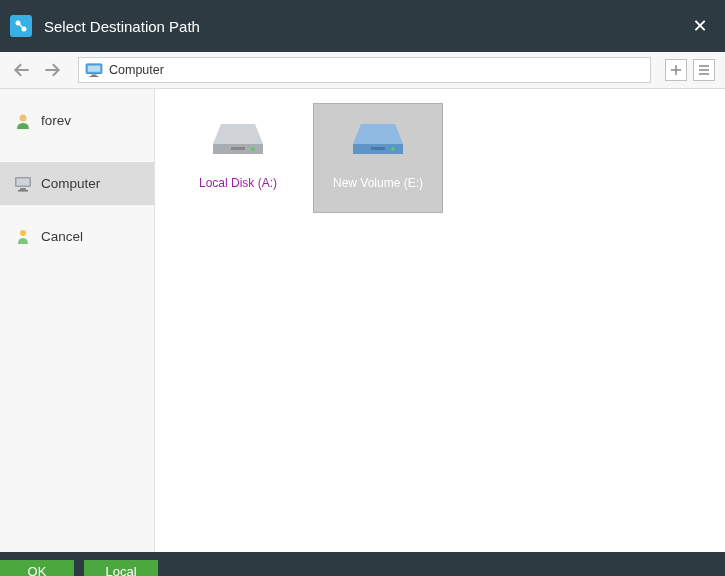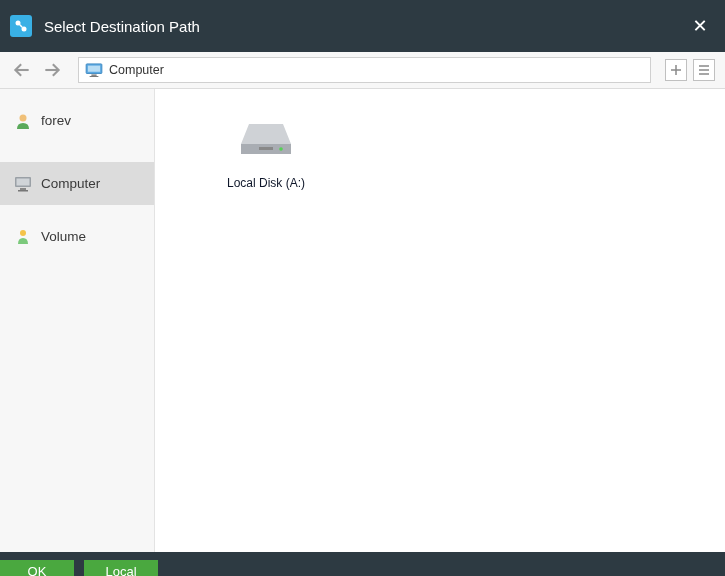--- a/index.html
+++ b/index.html
@@ -13,32 +13,32 @@
     
     .toolbar { height: 37px; background: #f7f7f7; border-bottom: 1px solid #dcdcdc; display: flex; align-items: center; padding: 0 10px; gap: 6px; }
     .nav-arrow { width: 24px; height: 24px; display: flex; align-items: center; justify-content: center; color: #999; cursor: pointer; }
     .nav-arrow svg { width: 20px; height: 20px; stroke: #9a9a9a; stroke-width: 2.5; fill: none; }
     .path-bar { flex: 1; height: 26px; background: #fff; border: 1px solid #d0d0d0; margin: 0 8px; display: flex; align-items: center; padding: 0 6px; gap: 6px; }
     .path-icon { width: 18px; height: 14px; }
     .path-text { font-size: 12.5px; color: #333; }
     .tb-btn { width: 22px; height: 22px; border: 1px solid #c0c0c0; display: flex; align-items: center; justify-content: center; cursor: pointer; background: #fff; }
     .tb-btn svg { width: 12px; height: 12px; stroke: #888; stroke-width: 1.5; fill: none; }
     
-    .body { display: flex; height: 463px; gap: 28px; }
+    .body { display: flex; height: 463px; }
     .sidebar { width: 155px; background: #f7f7f7; border-right: 1px solid #e3e3e3; padding-top: 10px; }
     .sb-item { height: 43px; display: flex; align-items: center; padding-left: 14px; gap: 9px; cursor: pointer; font-size: 13.5px; color: #3a3a3a; }
     .sb-item.sel { background: #dcdcdc; }
     .sb-icon { width: 18px; height: 18px; display: flex; align-items: center; justify-content: center; }
     .sb-spacer { height: 10px; }
     
     .main { flex: 1; background: #fff; padding: 14px 18px; display: flex; gap: 10px; align-items: flex-start; }
     .drive { width: 130px; height: 110px; display: flex; flex-direction: column; align-items: center; padding-top: 10px; cursor: pointer; border: 1px solid transparent; }
     .drive.sel { background: #cccccc; border: 1px solid #b0b0b0; }
     .drive-icon { width: 70px; height: 50px; display: flex; align-items: center; justify-content: center; margin-bottom: 12px; }
-    .drive-label { font-size: 12px; color: #0f172a; text-align: center; }
+    .drive-label { font-size: 12px; color: #a21caf; text-align: center; }
     .drive.sel .drive-label { color: #fff; }
     
     .footer { height: 39px; background: #2d3a42; display: flex; align-items: center; justify-content: flex-start; padding-right: 14px; gap: 10px; }
     .btn { width: 74px; height: 23px; background: #4aa83f; color: #fff; border: none; font-size: 13px; cursor: pointer; display: flex; align-items: center; justify-content: center; }
   </style>
 </head>
 <body>
 
 <div class="titlebar">
   <div class="app-icon">
@@ -116,36 +116,47 @@
       <span>Computer</span>
     </div>
     <div class="sb-spacer"></div>
     <div class="sb-item">
       <span class="sb-icon">
         <svg viewBox="0 0 18 18" width="18" height="18">
             <circle cx="9" cy="5" r="3" fill="#f5c34a"></circle>
             <path d="M4 16 Q4 10 9 10 Q14 10 14 16 Z" fill="#7cc97c"></path>
           </svg>
       </span>
-      <span>Volume</span>
+      <span>Cancel</span>
     </div>
   </div>
 
   <div class="main">
     <div class="drive">
       <div class="drive-icon">
         <svg viewBox="0 0 70 50" width="70" height="50">
           <polygon points="10,30 60,30 52,10 18,10" fill="#cfd2d6"></polygon>
           <polygon points="10,30 60,30 60,40 10,40" fill="#a9adb3"></polygon>
           <polygon points="60,30 60,40 52,10 52,10" fill="#9ca0a5" opacity="0"></polygon>
           <rect x="28" y="33" width="14" height="3" fill="#888"></rect>
           <circle cx="50" cy="35" r="1.8" fill="#54d154"></circle>
         </svg>
       </div>
       <div class="drive-label">Local Disk (A:)</div>
     </div>
+    <div class="drive sel">
+      <div class="drive-icon">
+        <svg viewBox="0 0 70 50" width="70" height="50">
+          <polygon points="10,30 60,30 52,10 18,10" fill="#8fb9e0"></polygon>
+          <polygon points="10,30 60,30 60,40 10,40" fill="#5f94c7"></polygon>
+          <rect x="28" y="33" width="14" height="3" fill="#4577a8"></rect>
+          <circle cx="50" cy="35" r="1.8" fill="#54d154"></circle>
+        </svg>
+      </div>
+      <div class="drive-label">New Volume (E:)</div>
+    </div>
   </div>
 </div>
 
 <div class="footer">
   <button class="btn">OK</button>
   <button class="btn">Local</button>
 </div>
 
 </body></html>

